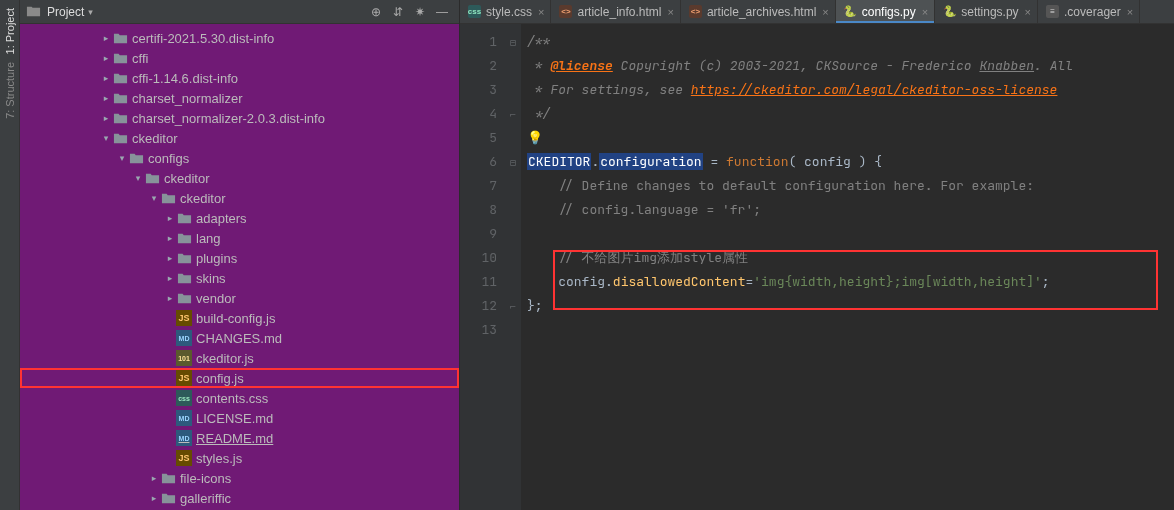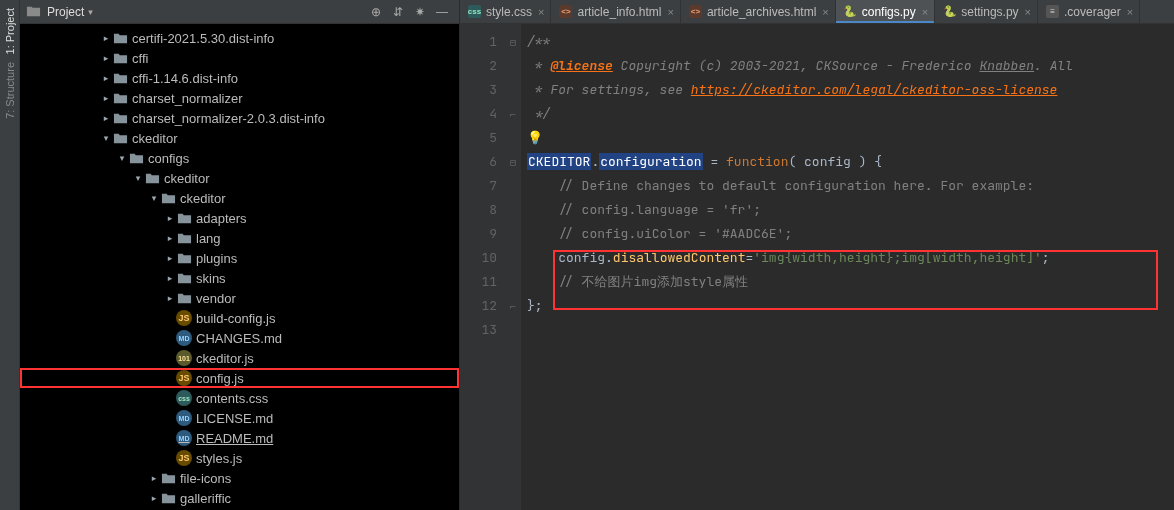--- a/index.html
+++ b/index.html
@@ -5,33 +5,33 @@
   * { margin:0; padding:0; box-sizing:border-box; }
   body { font-family:"Segoe UI",Arial,sans-serif; font-size:12px; background:#3c3f41; color:#bbb; width:1174px; height:510px; overflow:hidden; }
   .root { display:flex; height:100%; }
 
   
   .far-left { width:20px; background:#3c3f41; border-right:1px solid #323232; display:flex; flex-direction:column; align-items:center; padding-top:4px; color:#8a8a8a;}
   .far-left .rot { writing-mode:vertical-rl; transform:rotate(180deg); font-size:11px; padding:4px 0; cursor:pointer;}
   .far-left .rot.sel{ color:#ddd; }
 
   
-  .panel { width:440px; background:#000000; border-right:1px solid #2b2b2b; display:flex; flex-direction:column; }
+  .panel { width:440px; background:#701a75; border-right:1px solid #2b2b2b; display:flex; flex-direction:column; }
   .panel-head { height:24px; background:#3c3f41; border-bottom:1px solid #323232; display:flex; align-items:center; padding:0 6px; color:#ddd; }
   .panel-head .hicon{ width:15px; height:15px; margin-right:6px; fill:#8a8a8a;}
   .panel-head .title{ flex:0 0 auto; }
   .panel-head .caret{ margin-left:4px; font-size:9px; color:#aaa;}
   .panel-head .sp{ flex:1;}
   .panel-head .tbtn{ width:22px; display:flex; justify-content:center; color:#aaa; cursor:pointer;}
   .tree{ flex:1; padding:4px 0; overflow:hidden; font-size:13px; }
   .row{ display:flex; align-items:center; height:20px; white-space:nowrap; cursor:pointer; }
   .row.hl{ outline:2px solid #ff3333; outline-offset:-2px; }
   .arr{ width:12px; text-align:center; color:#9aa7b0; font-size:9px; }
   .arr.blank{ visibility:hidden;}
-  .fico{ width:16px; height:16px; display:inline-flex; align-items:center; justify-content:center; margin-right:4px; font-size:9px; font-weight:bold; border-radius:8px; }
+  .fico{ width:16px; height:16px; display:inline-flex; align-items:center; justify-content:center; margin-right:4px; font-size:9px; font-weight:bold; border-radius:0; }
   .fico.folder{ background:transparent; }
   .fico.folder svg{ width:15px; height:15px; fill:#87939a; }
   .fico.js{ background:#664b00; color:#ffc66d; }
   .fico.md{ background:#2d5a7d; color:#9bd4ff; font-size:7px; }
   .fico.css{ background:#2d5a5a; color:#9be6c0; font-size:7px;}
   .fico.num{ background:#5a5a2d; color:#ffe49b; font-size:7px; }
   .lab{ color:#bbb; }
 
   
   .editor{ flex:1; display:flex; flex-direction:column; background:#2b2b2b; }
@@ -340,21 +340,21 @@
       <div class="code">
         <div class="redbox" style="left:32px; top:226px; width:605px; height:60px;"></div>
         <div class="cl"><span class="c-comment">/**</span></div>
         <div class="cl"><span class="c-comment"> * </span><span class="c-link" style="font-weight:bold">@license</span><span class="c-comment"> Copyright (c) 2003-2021, CKSource - Frederico </span><span class="c-comment" style="text-decoration:underline">Knabben</span><span class="c-comment">. All </span></div>
         <div class="cl"><span class="c-comment"> * For settings, see </span><span class="c-link">https://ckeditor.com/legal/ckeditor-oss-license</span></div>
         <div class="cl"><span class="c-comment"> */</span></div>
         <div class="cl"><span class="bulb">💡</span></div>
         <div class="cl"><span class="c-sel">CKEDITOR</span><span class="c-def">.</span><span class="c-sel" style="background:#214283">configuration</span><span class="c-def"> = </span><span class="c-key">function</span><span class="c-def">( </span><span class="c-def">config</span><span class="c-def"> ) {</span></div>
         <div class="cl"><span>    </span><span class="c-comment" style="font-style:normal">// Define changes to default configuration here. For example:</span></div>
         <div class="cl"><span>    </span><span class="c-comment" style="font-style:normal">// config.language = 'fr';</span></div>
-        <div class="cl"><span>    </span><span class="c-comment" style="font-style:normal">// config.uiColor = '#AADC6E';</span></div>
+        <div class="cl"><span>    </span></div>
+        <div class="cl"><span>    </span><span class="c-comment" style="font-style:normal">// 不给图片img添加style属性</span></div>
         <div class="cl"><span>    </span><span class="c-def">config</span><span class="c-def">.</span><span class="c-prop">disallowedContent</span><span class="c-def">=</span><span class="c-string">'img{width,height};img[width,height]'</span><span class="c-def">;</span></div>
-        <div class="cl"><span>    </span><span class="c-comment" style="font-style:normal">// 不给图片img添加style属性</span></div>
         <div class="cl"><span class="c-def">};</span></div>
         <div class="cl"></div>
       </div>
     </div>
   </div>
 </div>
 
 </body></html>

